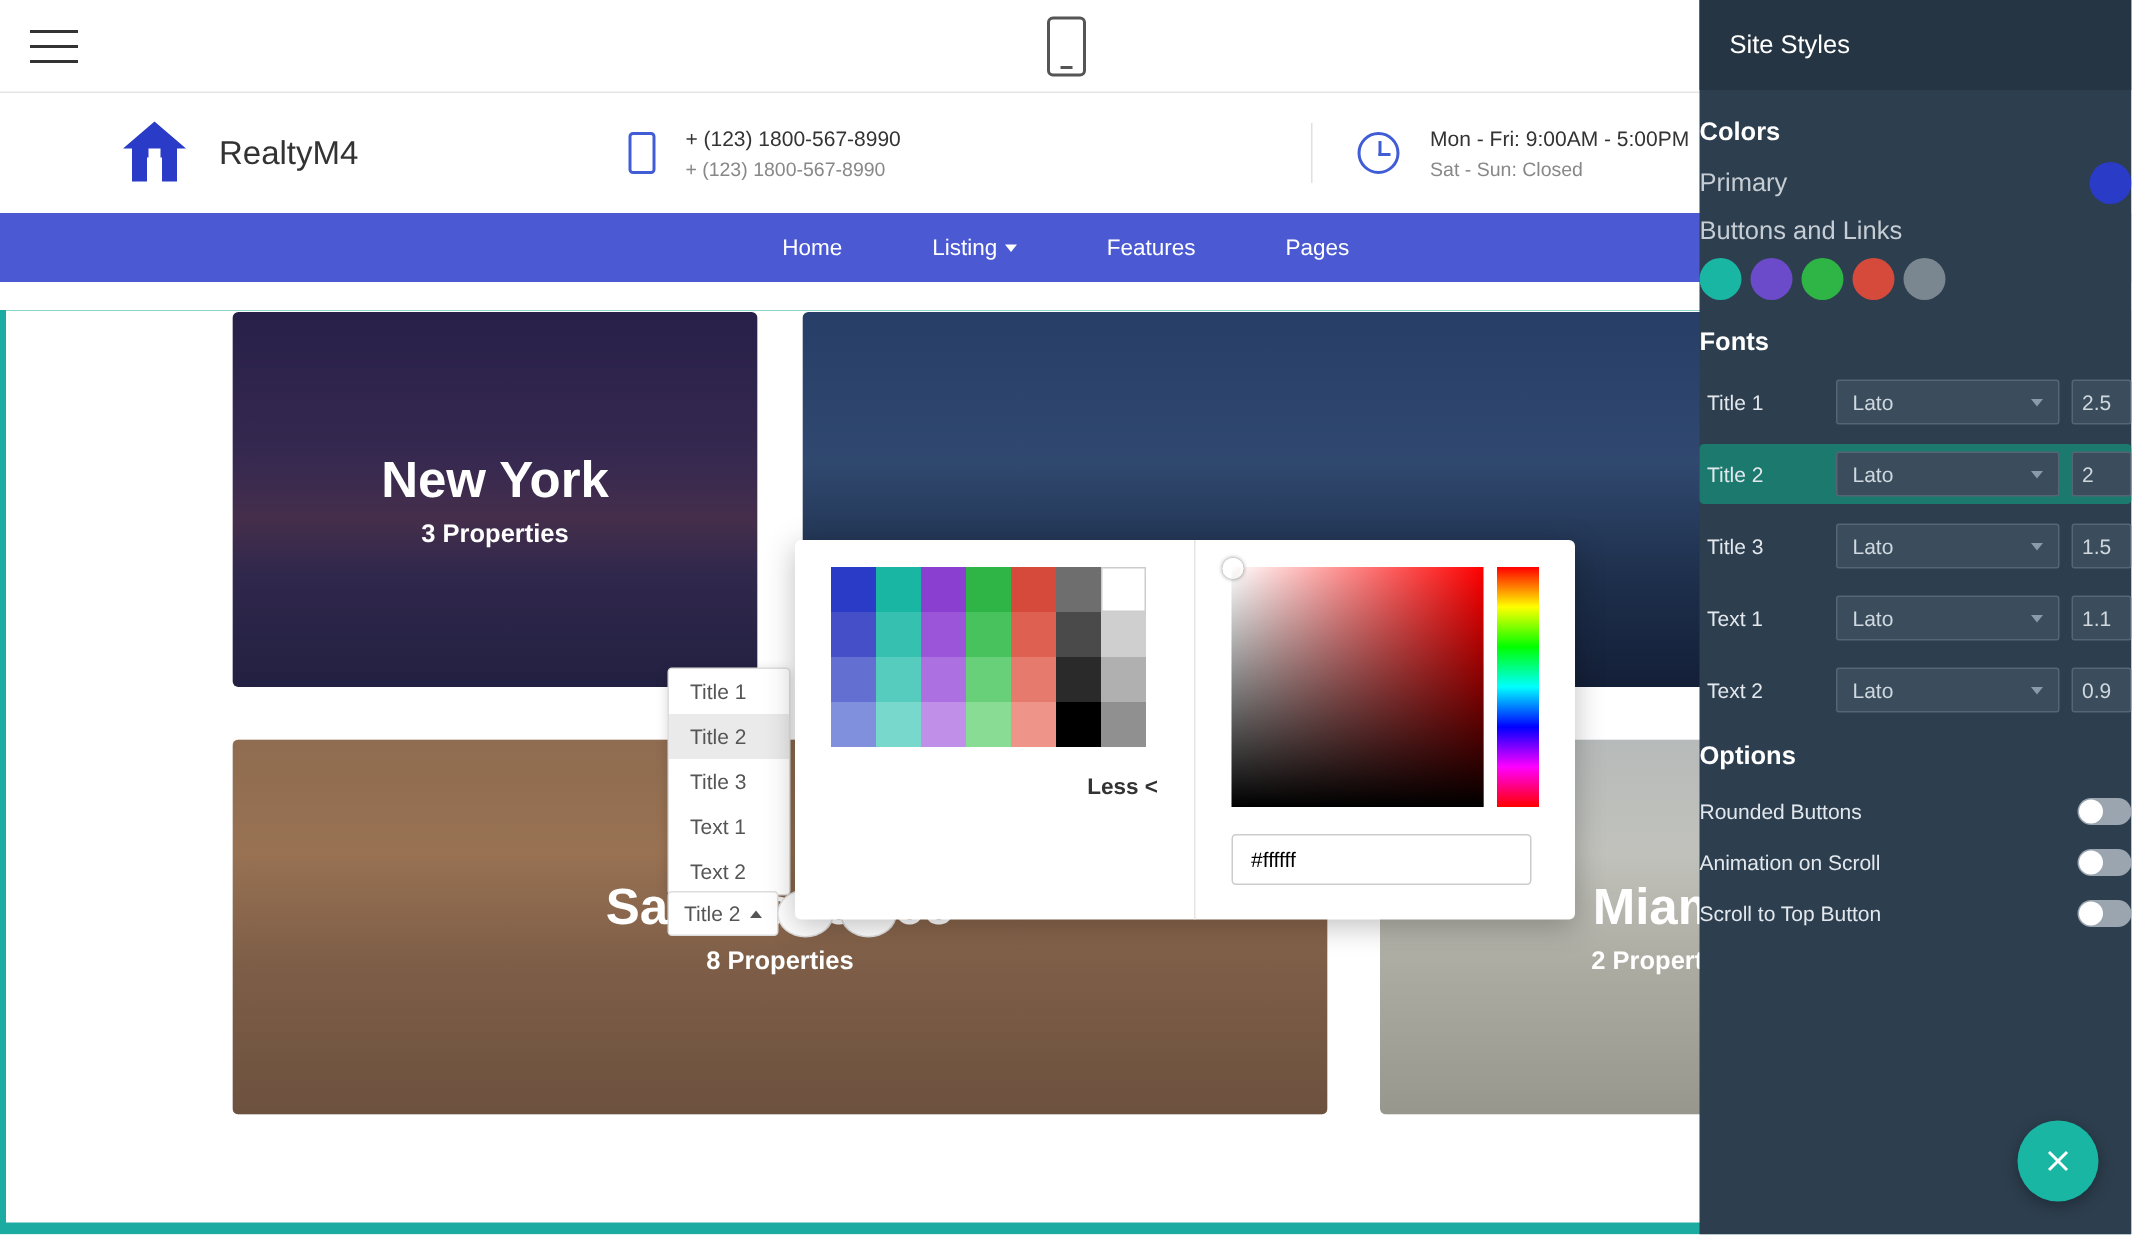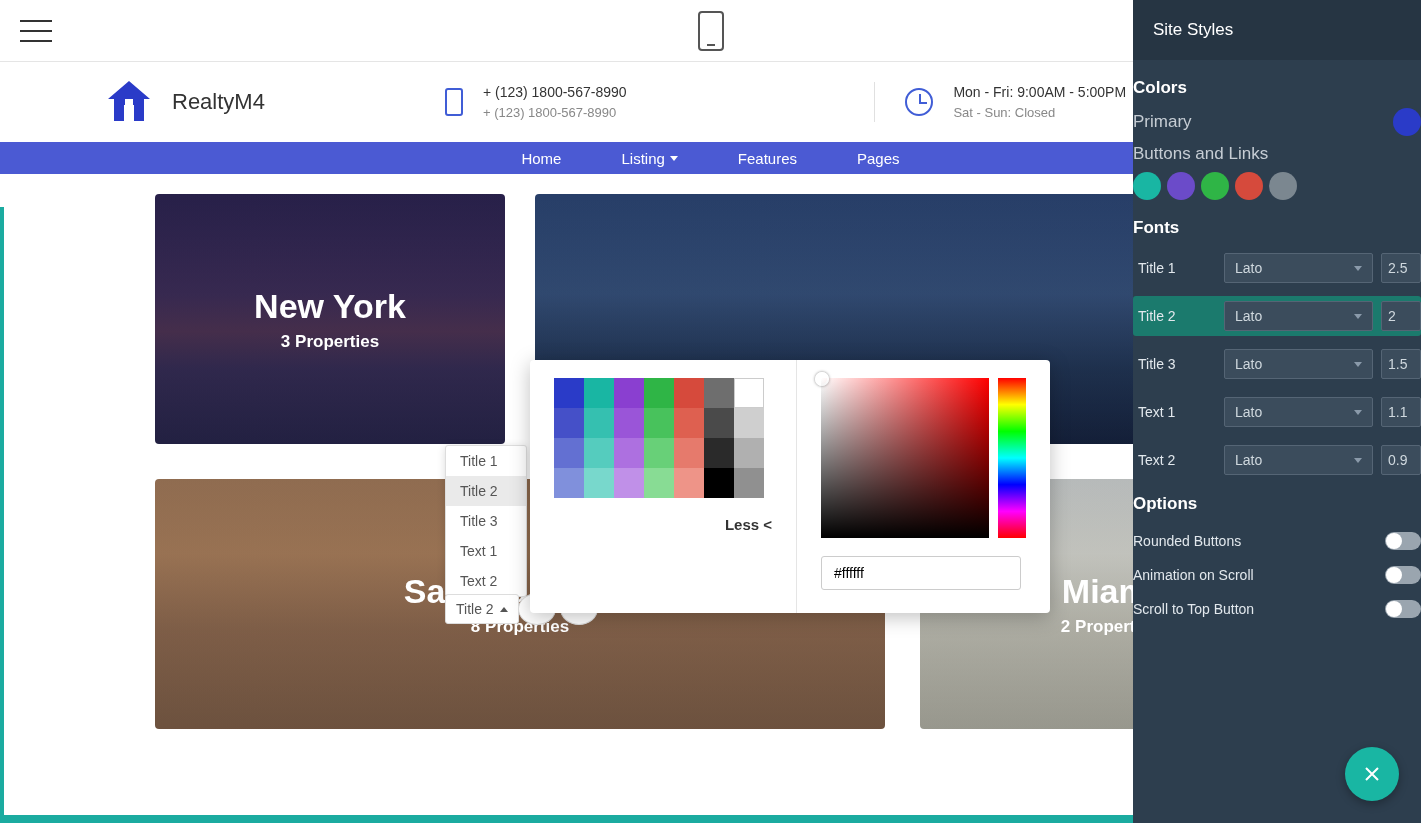--- a/index.html
+++ b/index.html
@@ -11,34 +11,34 @@
 .hamburger span { height: 2px; background: #333; width: 100%; }
 .mobile-icon { position: absolute; left: 50%; transform: translateX(-50%); width: 26px; height: 40px; border: 2px solid #555; border-radius: 4px; display: flex; align-items: flex-end; justify-content: center; padding-bottom: 3px; }
 .mobile-icon::after { content: ''; width: 8px; height: 2px; background: #555; }
 
 
 .main-area { position: relative; height: calc(100% - 62px); overflow: hidden; }
 .page-bg { position: absolute; inset: 0; background: linear-gradient(#fff 0 145px, #1baba0 145px); }
 .page-bg::after { content: ''; position: absolute; left: 4px; right: 0; top: 145px; bottom: 8px; background: #fff; }
 
 
-.header-bar { position: relative; display: flex; align-items: center; padding: 15px 50px 15px 104px; height: 80px; }
+.header-bar { position: relative; display: flex; align-items: center; padding: 15px 50px 15px 78px; height: 80px; }
 .logo { display: flex; align-items: center; gap: 18px; }
 .logo-icon { width: 50px; height: 50px; }
 .brand-name { font-size: 22px; color: #333; font-weight: 500; }
 .contact-block { display: flex; align-items: center; gap: 20px; margin-left: auto; padding: 0 30px; border-left: 1px solid #e0e0e0; }
 .contact-icon { width: 18px; height: 28px; border: 2px solid #405dd6; border-radius: 3px; position: relative; }
 .clock-icon { width: 28px; height: 28px; border: 2px solid #405dd6; border-radius: 50%; position: relative; }
 .clock-icon::after { content: ''; position: absolute; width: 6px; height: 8px; border-left: 2px solid #405dd6; border-bottom: 2px solid #405dd6; top: 4px; left: 12px; }
 .contact-text { font-size: 14px; color: #333; line-height: 1.5; }
 .contact-text .sub { color: #888; font-size: 13px; }
 .subscribe-btn { border: 2px solid #2a3bb0; color: #2a3bb0; padding: 13px 30px; background: transparent; font-size: 15px; font-weight: 500; cursor: pointer; }
 
 
-.nav-bar { background: #4b5ad3; height: 32px; display: flex; align-items: center; justify-content: center; gap: 60px; position: relative; }
+.nav-bar { background: #4b5ad3; height: 46px; display: flex; align-items: center; justify-content: center; gap: 60px; position: relative; }
 .nav-item { color: #fff; font-size: 15px; font-weight: 500; cursor: pointer; display: flex; align-items: center; gap: 5px; }
 .caret-down { width: 0; height: 0; border-left: 4px solid transparent; border-right: 4px solid transparent; border-top: 5px solid #fff; }
 
 
 .cards-grid { position: relative; padding: 20px 155px; display: grid; grid-template-columns: 350px 745px; gap: 30px; }
 .cards-row2 { position: relative; padding: 0 155px; display: grid; grid-template-columns: 730px 380px; gap: 35px; margin-top: 15px; }
 .card { height: 250px; border-radius: 4px; position: relative; display: flex; flex-direction: column; align-items: center; justify-content: center; color: #fff; overflow: hidden; }
 .card-title { font-size: 34px; font-weight: 700; }
 .card-sub { font-size: 17px; font-weight: 600; margin-top: 6px; }
 .card-ny { background: linear-gradient(rgba(50,40,80,0.55), rgba(50,40,80,0.55)), linear-gradient(180deg,#1a1640 0%, #3d2a50 40%, #5c3545 55%, #2d2848 70%, #0f1730 100%); }

